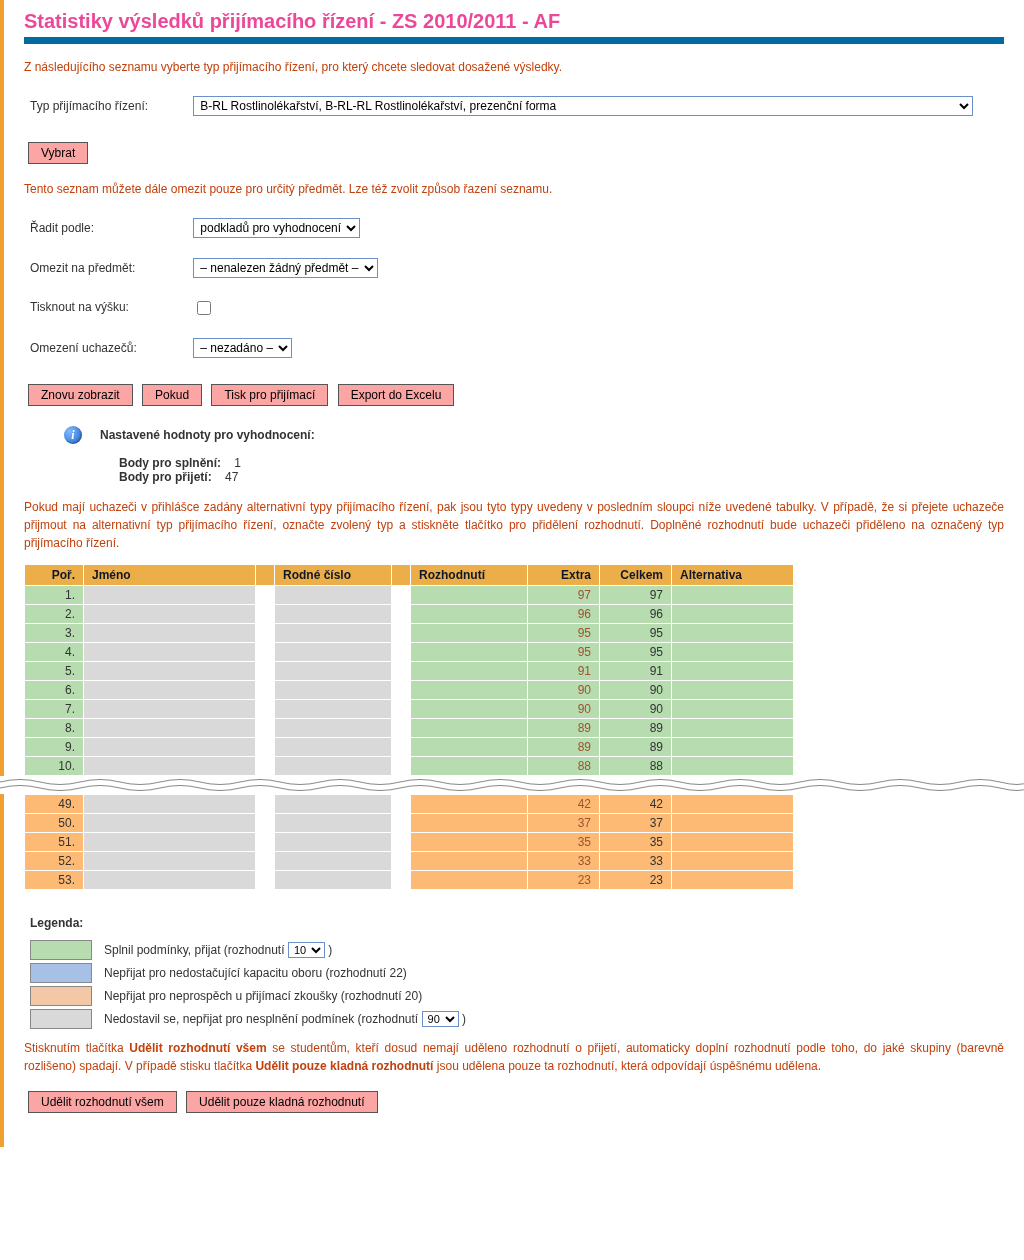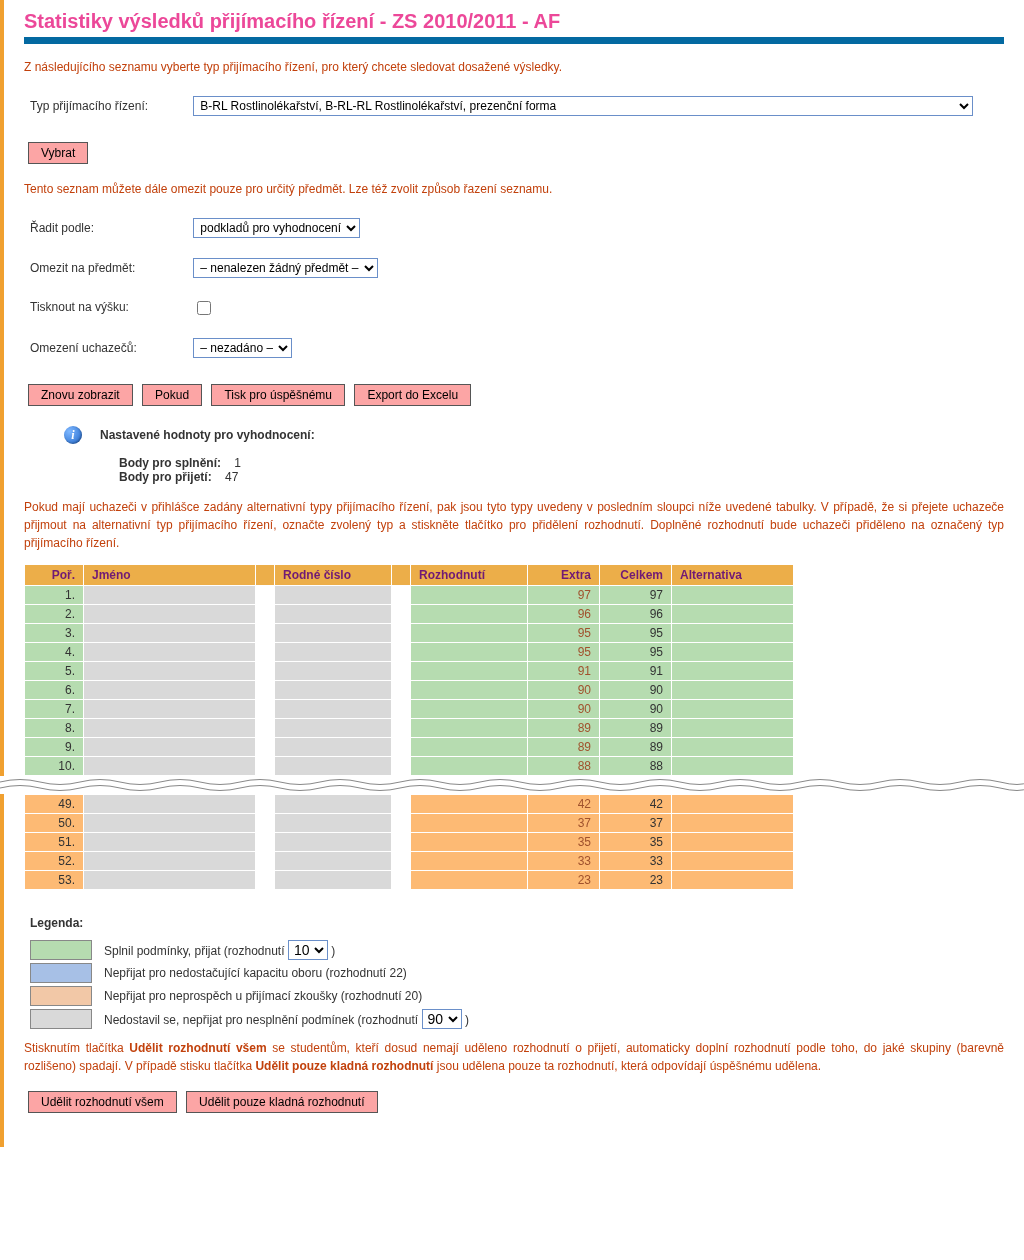--- a/index.html
+++ b/index.html
@@ -89,21 +89,21 @@
   .info-kv { margin-left: 55px; font-size: 12px; }
   .info-kv b { font-weight: bold; }
   .info-kv .v { display:inline-block; margin-left: 10px; }
   table.results {
     border-collapse: separate;
     border-spacing: 1px 1px;
     margin: 12px 0 2px 0;
   }
   table.results th {
     background: #ecae49;
-    color: #701a75;
+    color: #0f172a;
     font-weight: bold;
     padding: 3px 8px;
     text-align: left;
     font-size: 12px;
   }
   table.results th.r { text-align: right; }
   table.results td {
     padding: 2px 8px;
     font-size: 12px;
   }
@@ -139,21 +139,21 @@
   }
   .swatch {
     width: 60px; height: 18px;
     border: 1px solid #888;
     flex: 0 0 auto;
   }
   .sw-green { background: #b6dcb0; }
   .sw-blue  { background: #a7c0e6; }
   .sw-orange{ background: #f2c8a7; }
   .sw-grey  { background: #d9d9d9; }
-  select.inline { font-size:14px; padding:0 1px; }
+  select.inline { font-size:11px; padding:0 1px; }
 </style>
 </head>
 <body>
 
 <div class="page">
 
   <h2 class="title">Statistiky výsledků přijímacího řízení - ZS 2010/2011 - AF</h2>
 
   <p class="green-text">Z následujícího seznamu vyberte typ přijímacího řízení, pro který chcete sledovat dosažené výsledky.</p>
 
@@ -189,21 +189,21 @@
   <div class="form-row">
     <span class="form-label">Omezení uchazečů:</span>
     <select>
       <option>– nezadáno –</option>
     </select>
   </div>
 
   <div class="btn-row">
     <button class="btn">Znovu zobrazit</button>
     <button class="btn">Pokud</button>
-    <button class="btn">Tisk pro úspěšnému</button>
+    <button class="btn">Tisk pro přijímací</button>
     <button class="btn">Export do Excelu</button>
   </div>
 
   <div class="info-block">
     <div class="info-head">
       <span class="info-icon">i</span>
       <span>Nastavené hodnoty pro vyhodnocení:</span>
     </div>
     <div class="info-kv">
       <b>Body pro splnění:</b>

